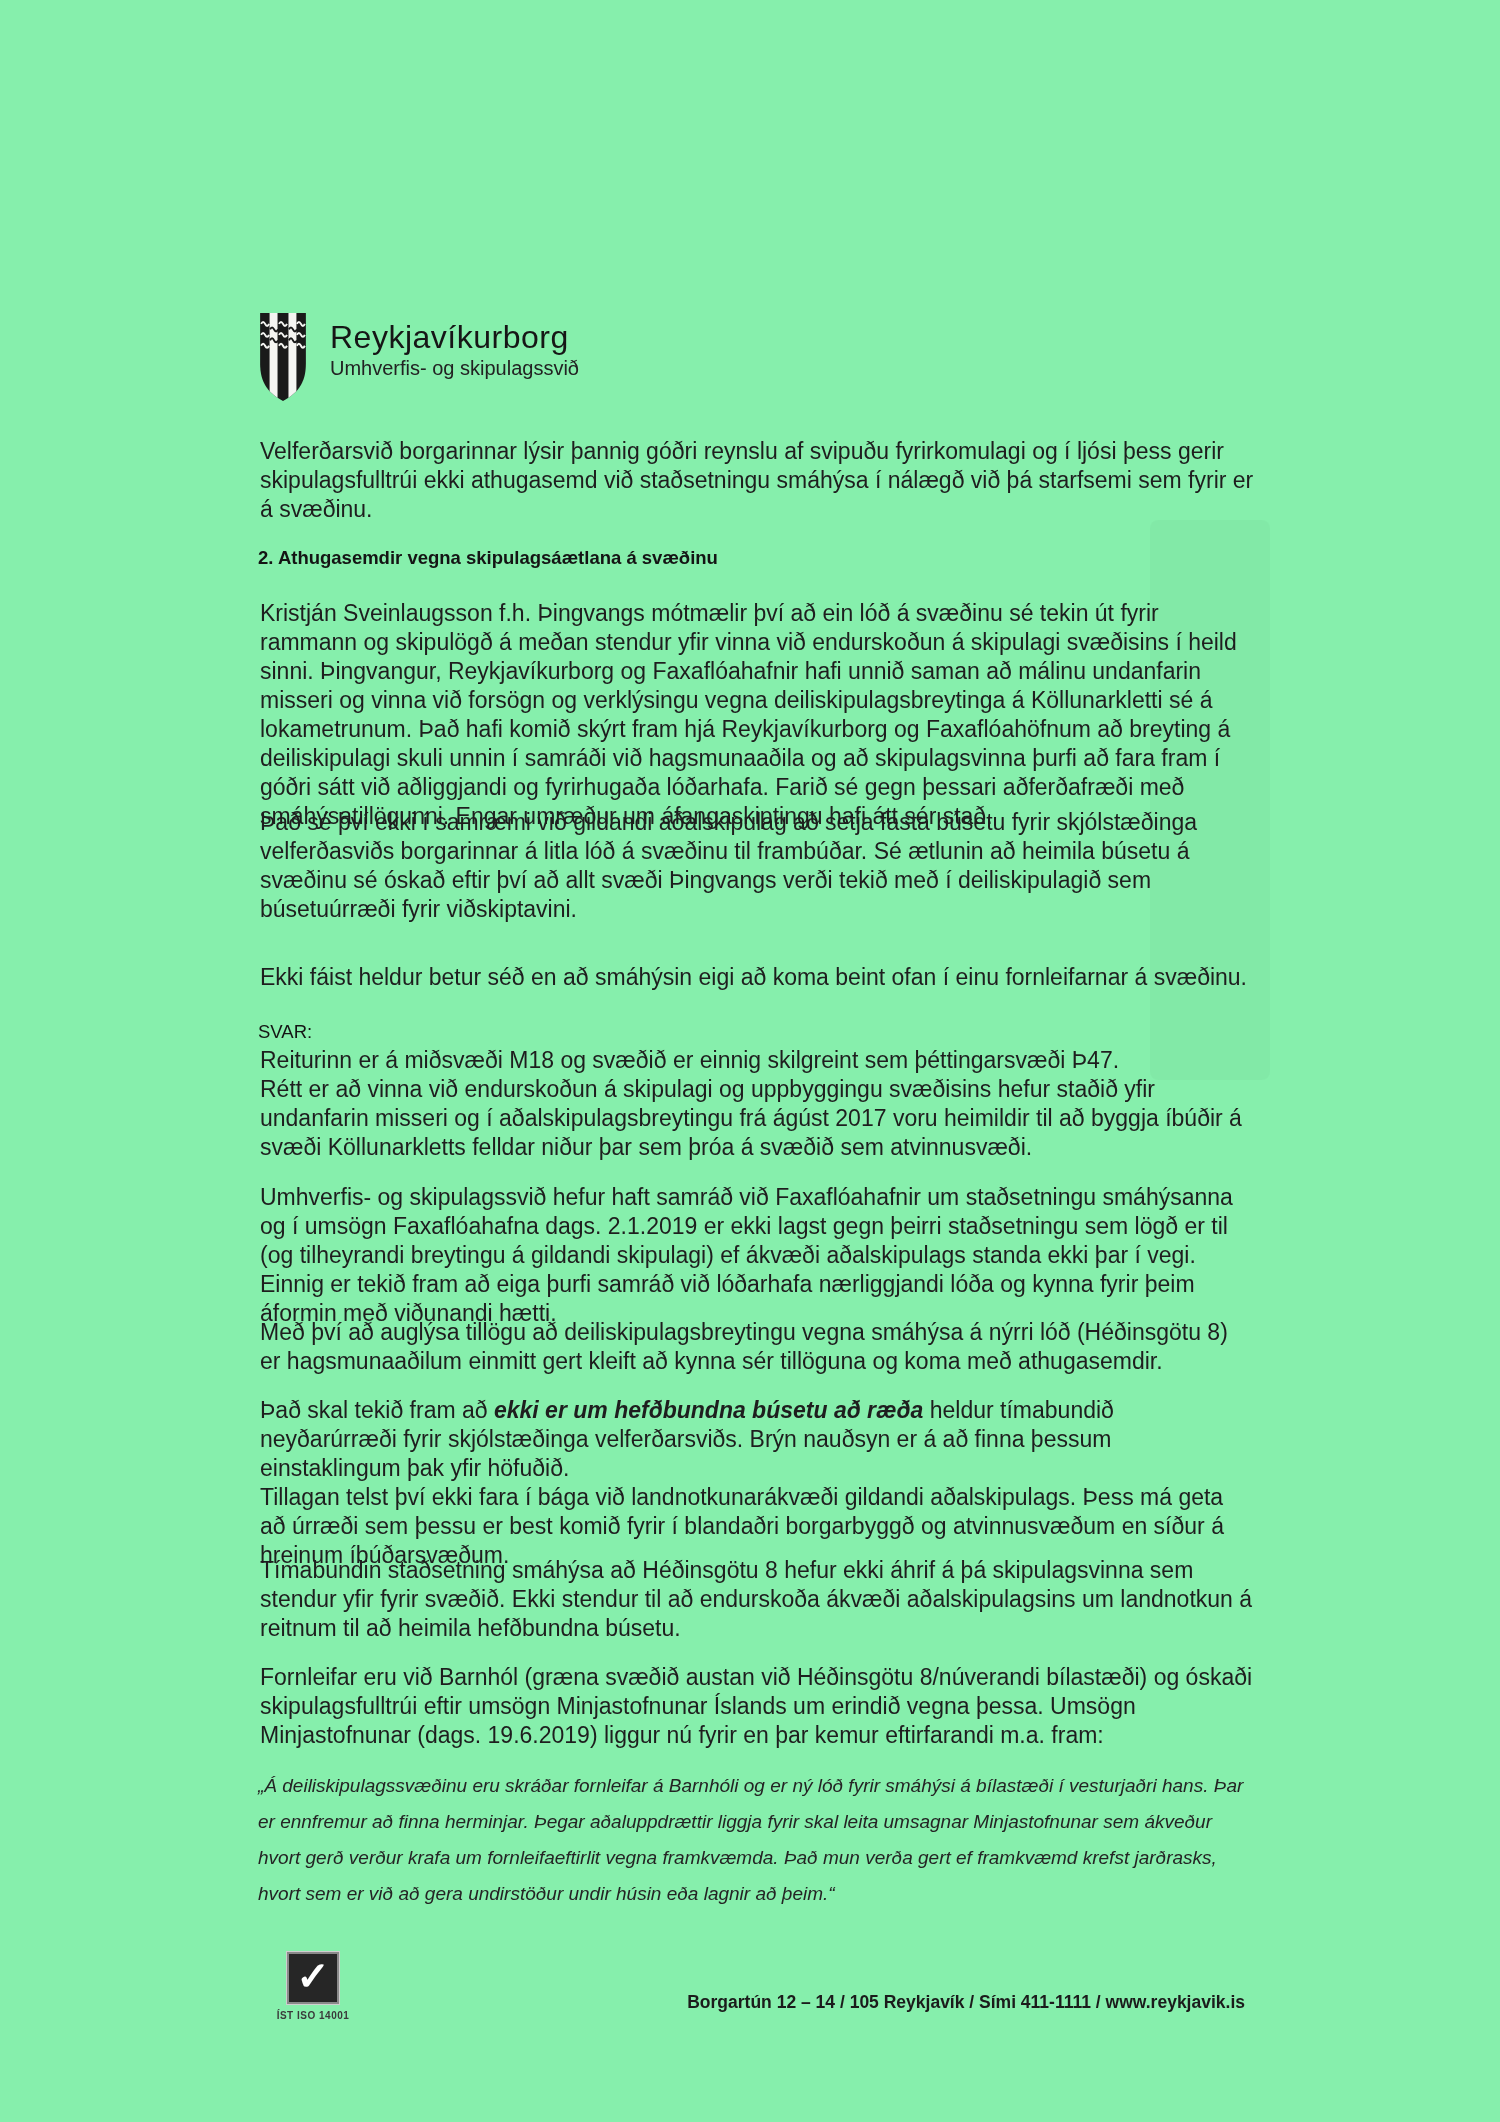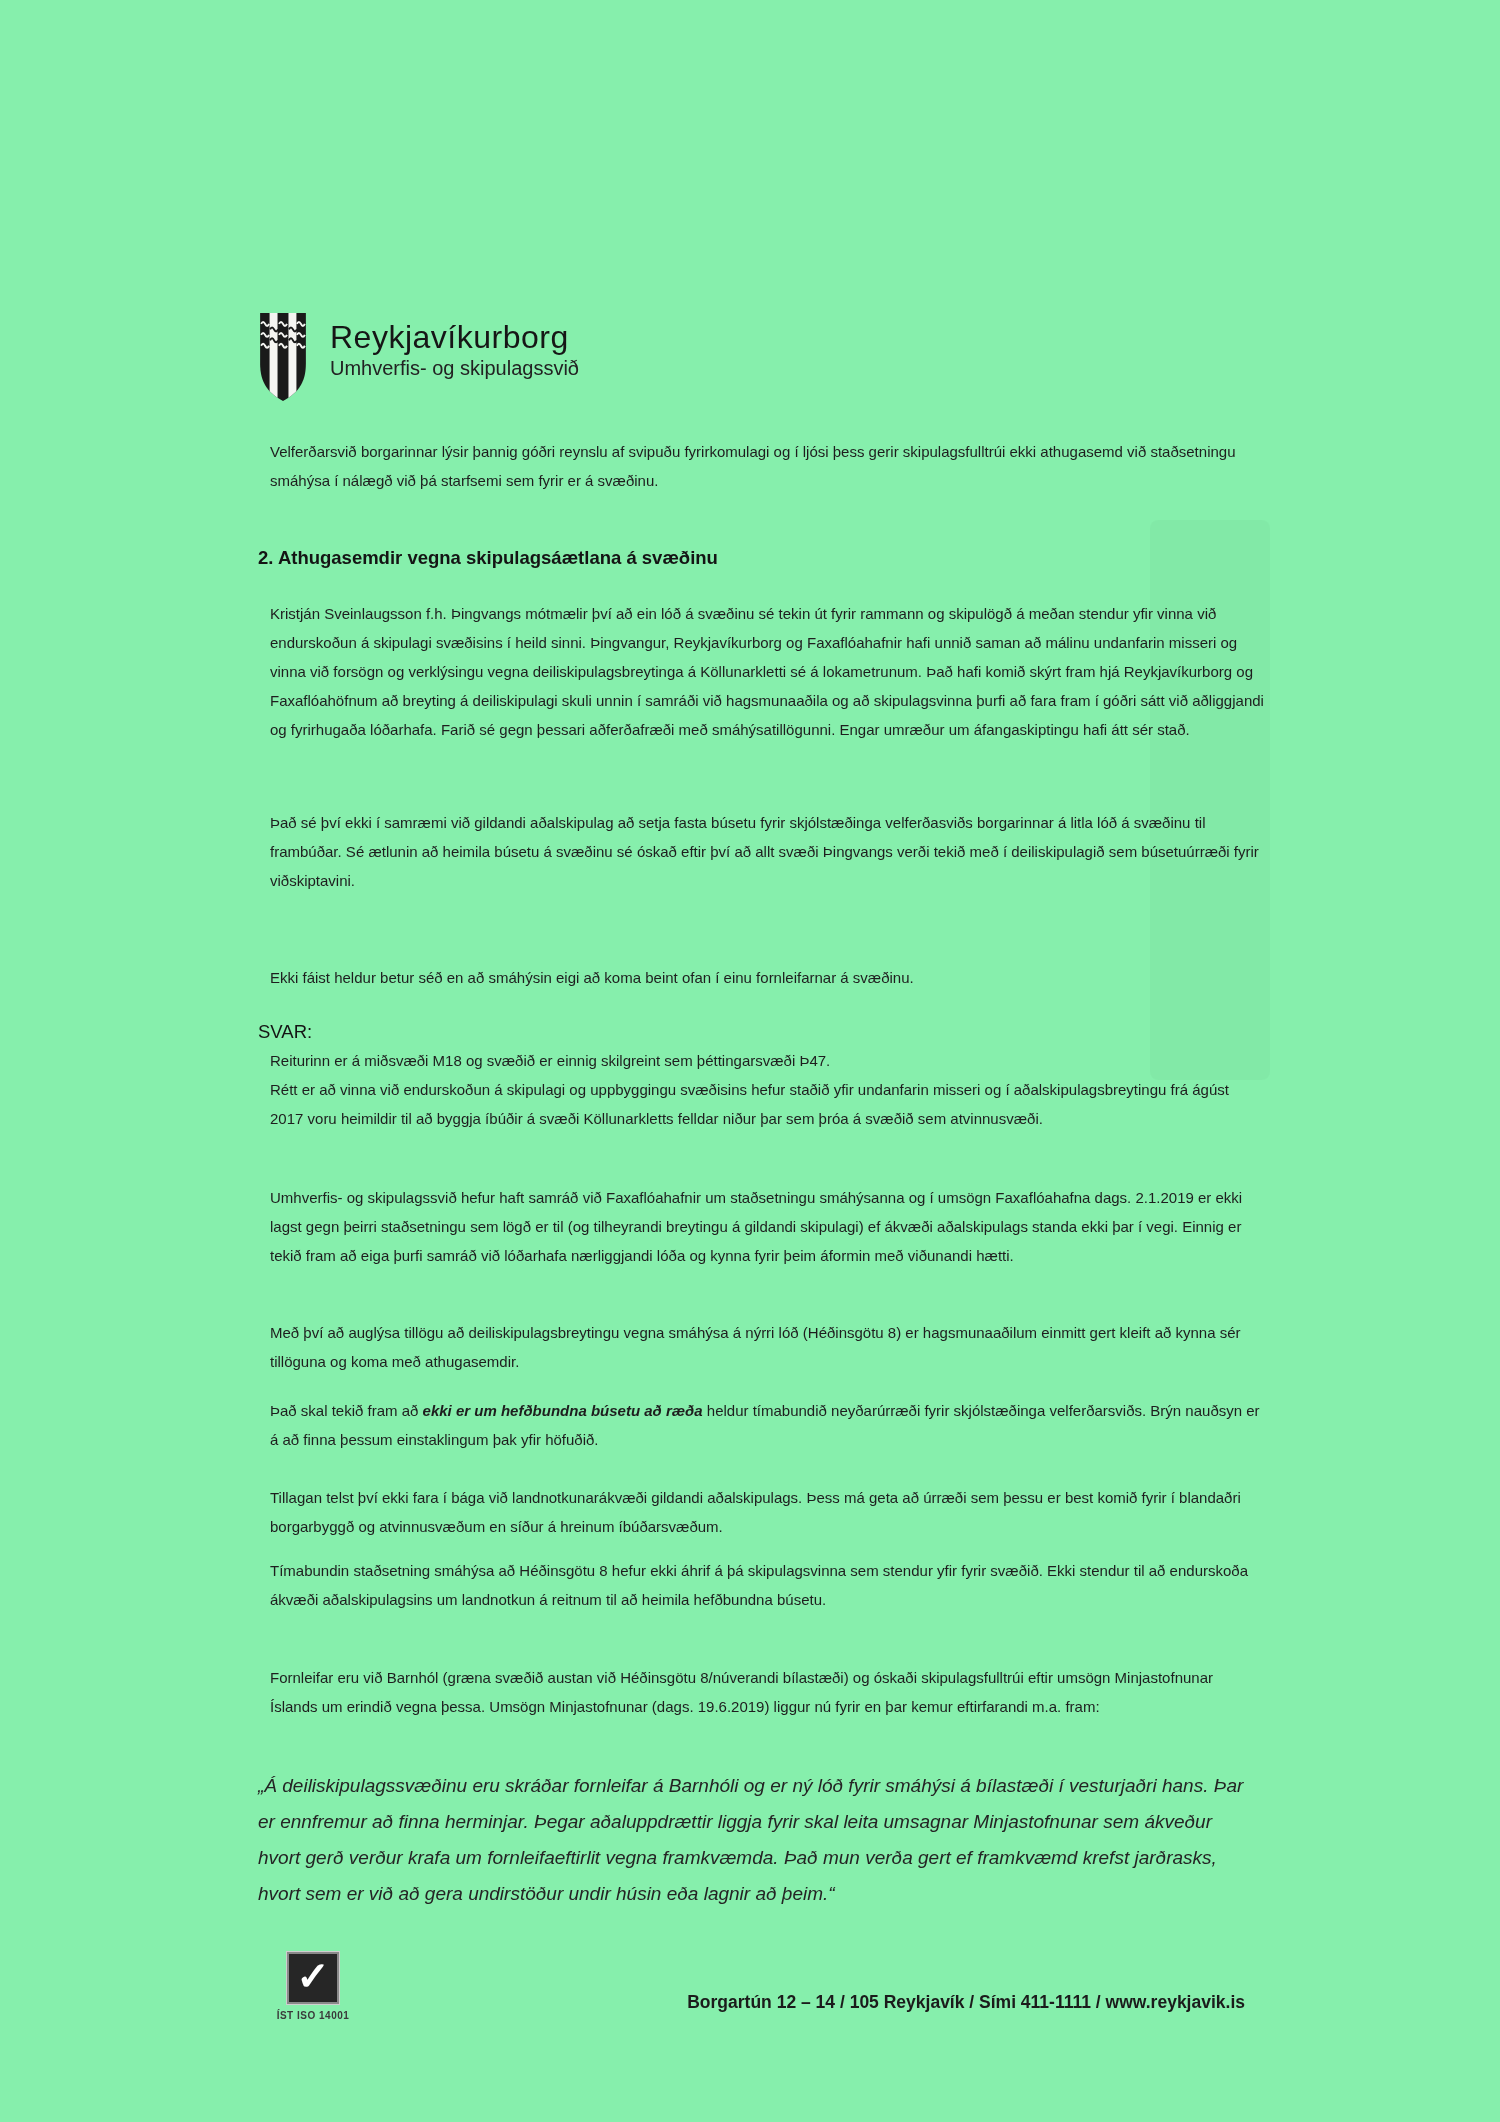--- a/index.html
+++ b/index.html
@@ -21,22 +21,22 @@
     position:absolute; top:311px; left:258px;
     display:flex; align-items:flex-start; gap:22px;
   }
   .coat { width:50px; height:92px; }
   .coat svg { width:100%; height:100%; display:block; }
   .org-block { padding-top:8px; }
   .org-name { font-size:32px; line-height:36px; color:#161616; letter-spacing:0.5px; }
   .org-dept { font-size:20px; line-height:26px; margin-top:0; color:#222; }
 
   .para {
-    position:absolute; left:270px; width:994px;
-    font-size:15px; line-height:29px; color:#1e1e1e;
+    position:absolute; left:260px; width:994px;
+    font-size:23px; line-height:29px; color:#1e1e1e;
   }
   .heading {
     position:absolute; left:258px; width:994px;
     font-size:18.5px; line-height:29px; font-weight:bold; color:#141414;
   }
   .svar-label {
     position:absolute; left:258px; width:994px;
     font-size:18.5px; line-height:29px; font-weight:normal; color:#141414;
   }
   .em { font-weight:bold; font-style:italic; }

